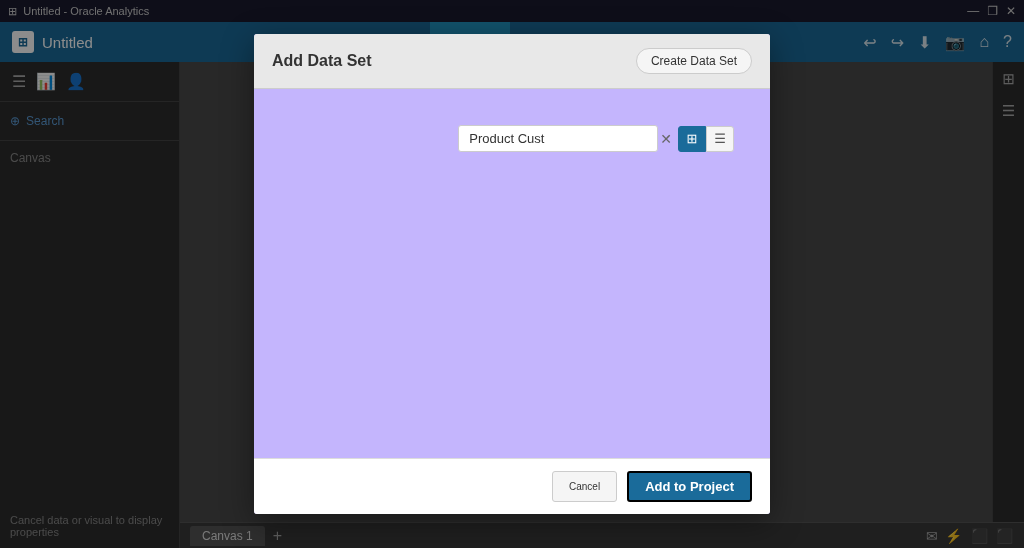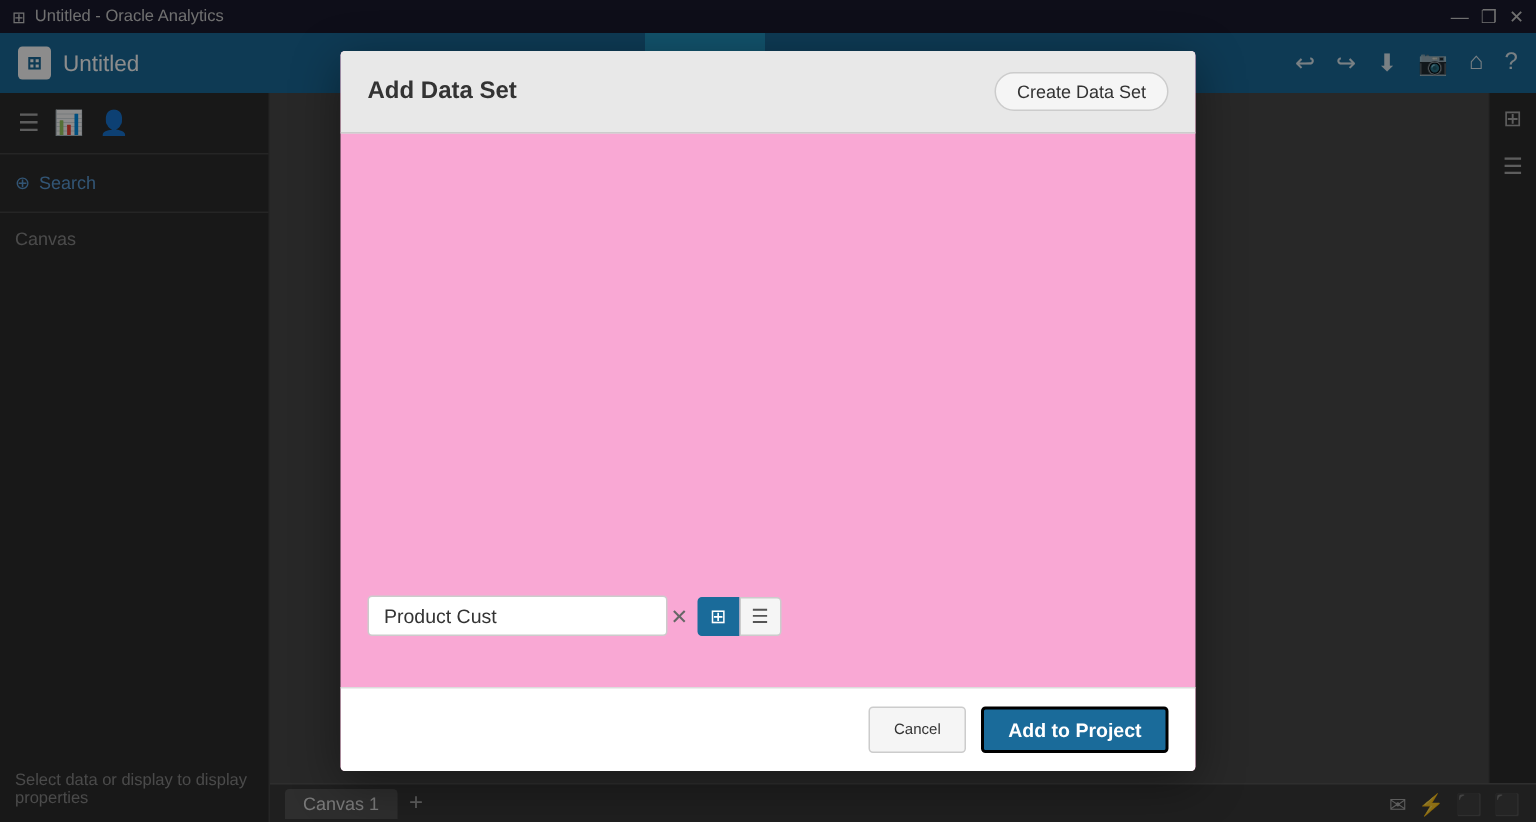--- a/index.html
+++ b/index.html
@@ -248,22 +248,22 @@
       position: absolute;
       top: 0; left: 0; right: 0; bottom: 0;
       background: rgba(0,0,0,0.45);
       display: flex;
       align-items: center;
       justify-content: center;
       z-index: 100;
     }
 
     .modal {
-      background: #f9a8d4;
-      width: 570px;
+      background: #c4b5fd;
+      width: 516px;
       min-height: 480px;
       border-radius: 3px;
       box-shadow: 0 8px 32px rgba(0,0,0,0.4);
       display: flex;
       flex-direction: column;
       overflow: hidden;
       position: relative;
     }
 
     .modal-header {
@@ -284,22 +284,23 @@
       border: 1px solid #ccc;
       border-radius: 13px;
       padding: 5px 14px;
       font-size: 12px;
       color: #333;
       cursor: pointer;
     }
 
     .modal-body {
       flex: 1;
-      padding: 18px;
-      display: flex;
+      padding: 36px;
+      display: flex;
+      flex-direction: column;
       align-items: flex-end;
     }
 
     .modal-search-bar {
       display: flex;
       align-items: center;
       justify-content: flex-end;
       margin-bottom: 16px;
       gap: 6px;
     }
@@ -454,21 +455,21 @@
     <div class="click-add-area">
       <div class="click-add-btn">
         <span>⊕</span>
         <span>Search</span>
       </div>
     </div>
     <div class="select-area">
       <span>Canvas</span>
     </div>
     <div class="sidebar-bottom">
-      <div>Select data or display to
+      <div>Cancel data or visual to
 display properties</div>
     </div>
   </div>
 
   <div class="canvas-area">
 
     <div class="right-panel-icons">
       <span class="right-icon">⊞</span>
       <span class="right-icon">☰</span>
     </div>

